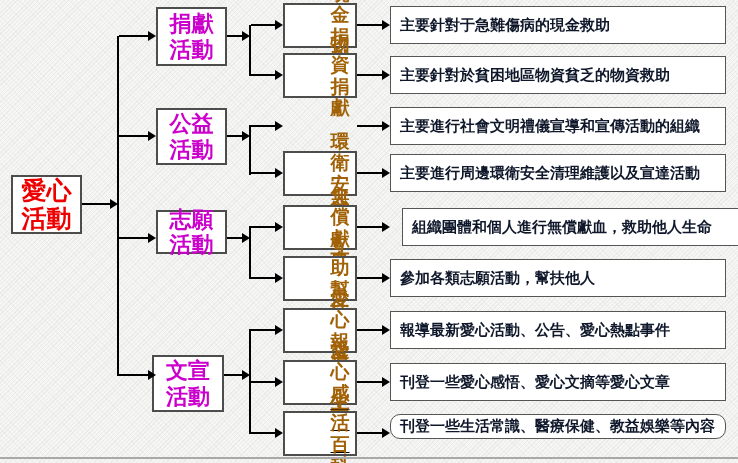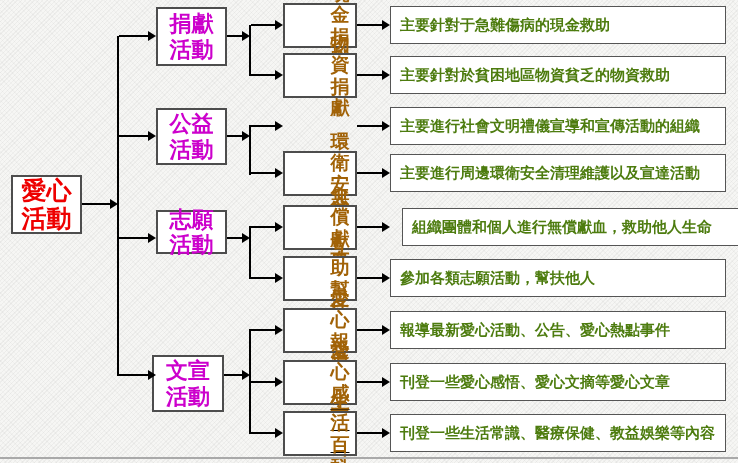--- a/index.html
+++ b/index.html
@@ -30,21 +30,21 @@
   .l3-node .lbl{color:#a16207;font-size:19px;line-height:1.13;margin-left:40px;}
   .desc-node{
     position:absolute;
     background:#ffffff;
     border:1.5px solid #555555;
     box-sizing:border-box;
     display:flex;align-items:center;
     padding-left:9px;padding-right:4px;
   }
   .desc-node .dlbl{
-    color:#4d7c0f;font-weight:bold;font-size:15px;line-height:1;
+    color:#0f172a;font-weight:bold;font-size:15px;line-height:1;
     white-space:nowrap;letter-spacing:0px;
   }
   .ln{position:absolute;background:#000000;}
   .hln{height:2px;}
   .vln{width:2px;}
   .ar{
     position:absolute;width:0;height:0;
     border-top:5px solid transparent;
     border-bottom:5px solid transparent;
     border-left:8px solid #000000;
@@ -128,21 +128,21 @@
   </div>
   <div class="desc-node" style="left:390px;top:259px;width:336px;height:38px;">
     <span class="dlbl">參加各類志願活動，幫扶他人</span>
   </div>
   <div class="desc-node" style="left:390px;top:311px;width:336px;height:38px;">
     <span class="dlbl">報導最新愛心活動、公告、愛心熱點事件</span>
   </div>
   <div class="desc-node" style="left:390px;top:363px;width:336px;height:38px;">
     <span class="dlbl">刊登一些愛心感悟、愛心文摘等愛心文章</span>
   </div>
-  <div class="desc-node" style="left:390px;top:414px;width:336px;height:38px;">
+  <div class="desc-node" style="left:390px;top:414px;width:336px;height:25px;border-radius:10px;">
     <span class="dlbl">刊登一些生活常識、醫療保健、教益娛樂等內容</span>
   </div>
 
   <div class="ln hln" style="left:82px;top:203px;width:28px;"></div>
   <div class="ar" style="left:110px;top:199px;"></div>
   <div class="ln vln" style="left:117px;top:36px;height:340px;"></div>
 
   <div class="ln hln" style="left:119px;top:35px;width:29px;"></div>
   <div class="ar" style="left:148px;top:31px;"></div>
   <div class="ln hln" style="left:119px;top:135px;width:29px;"></div>

